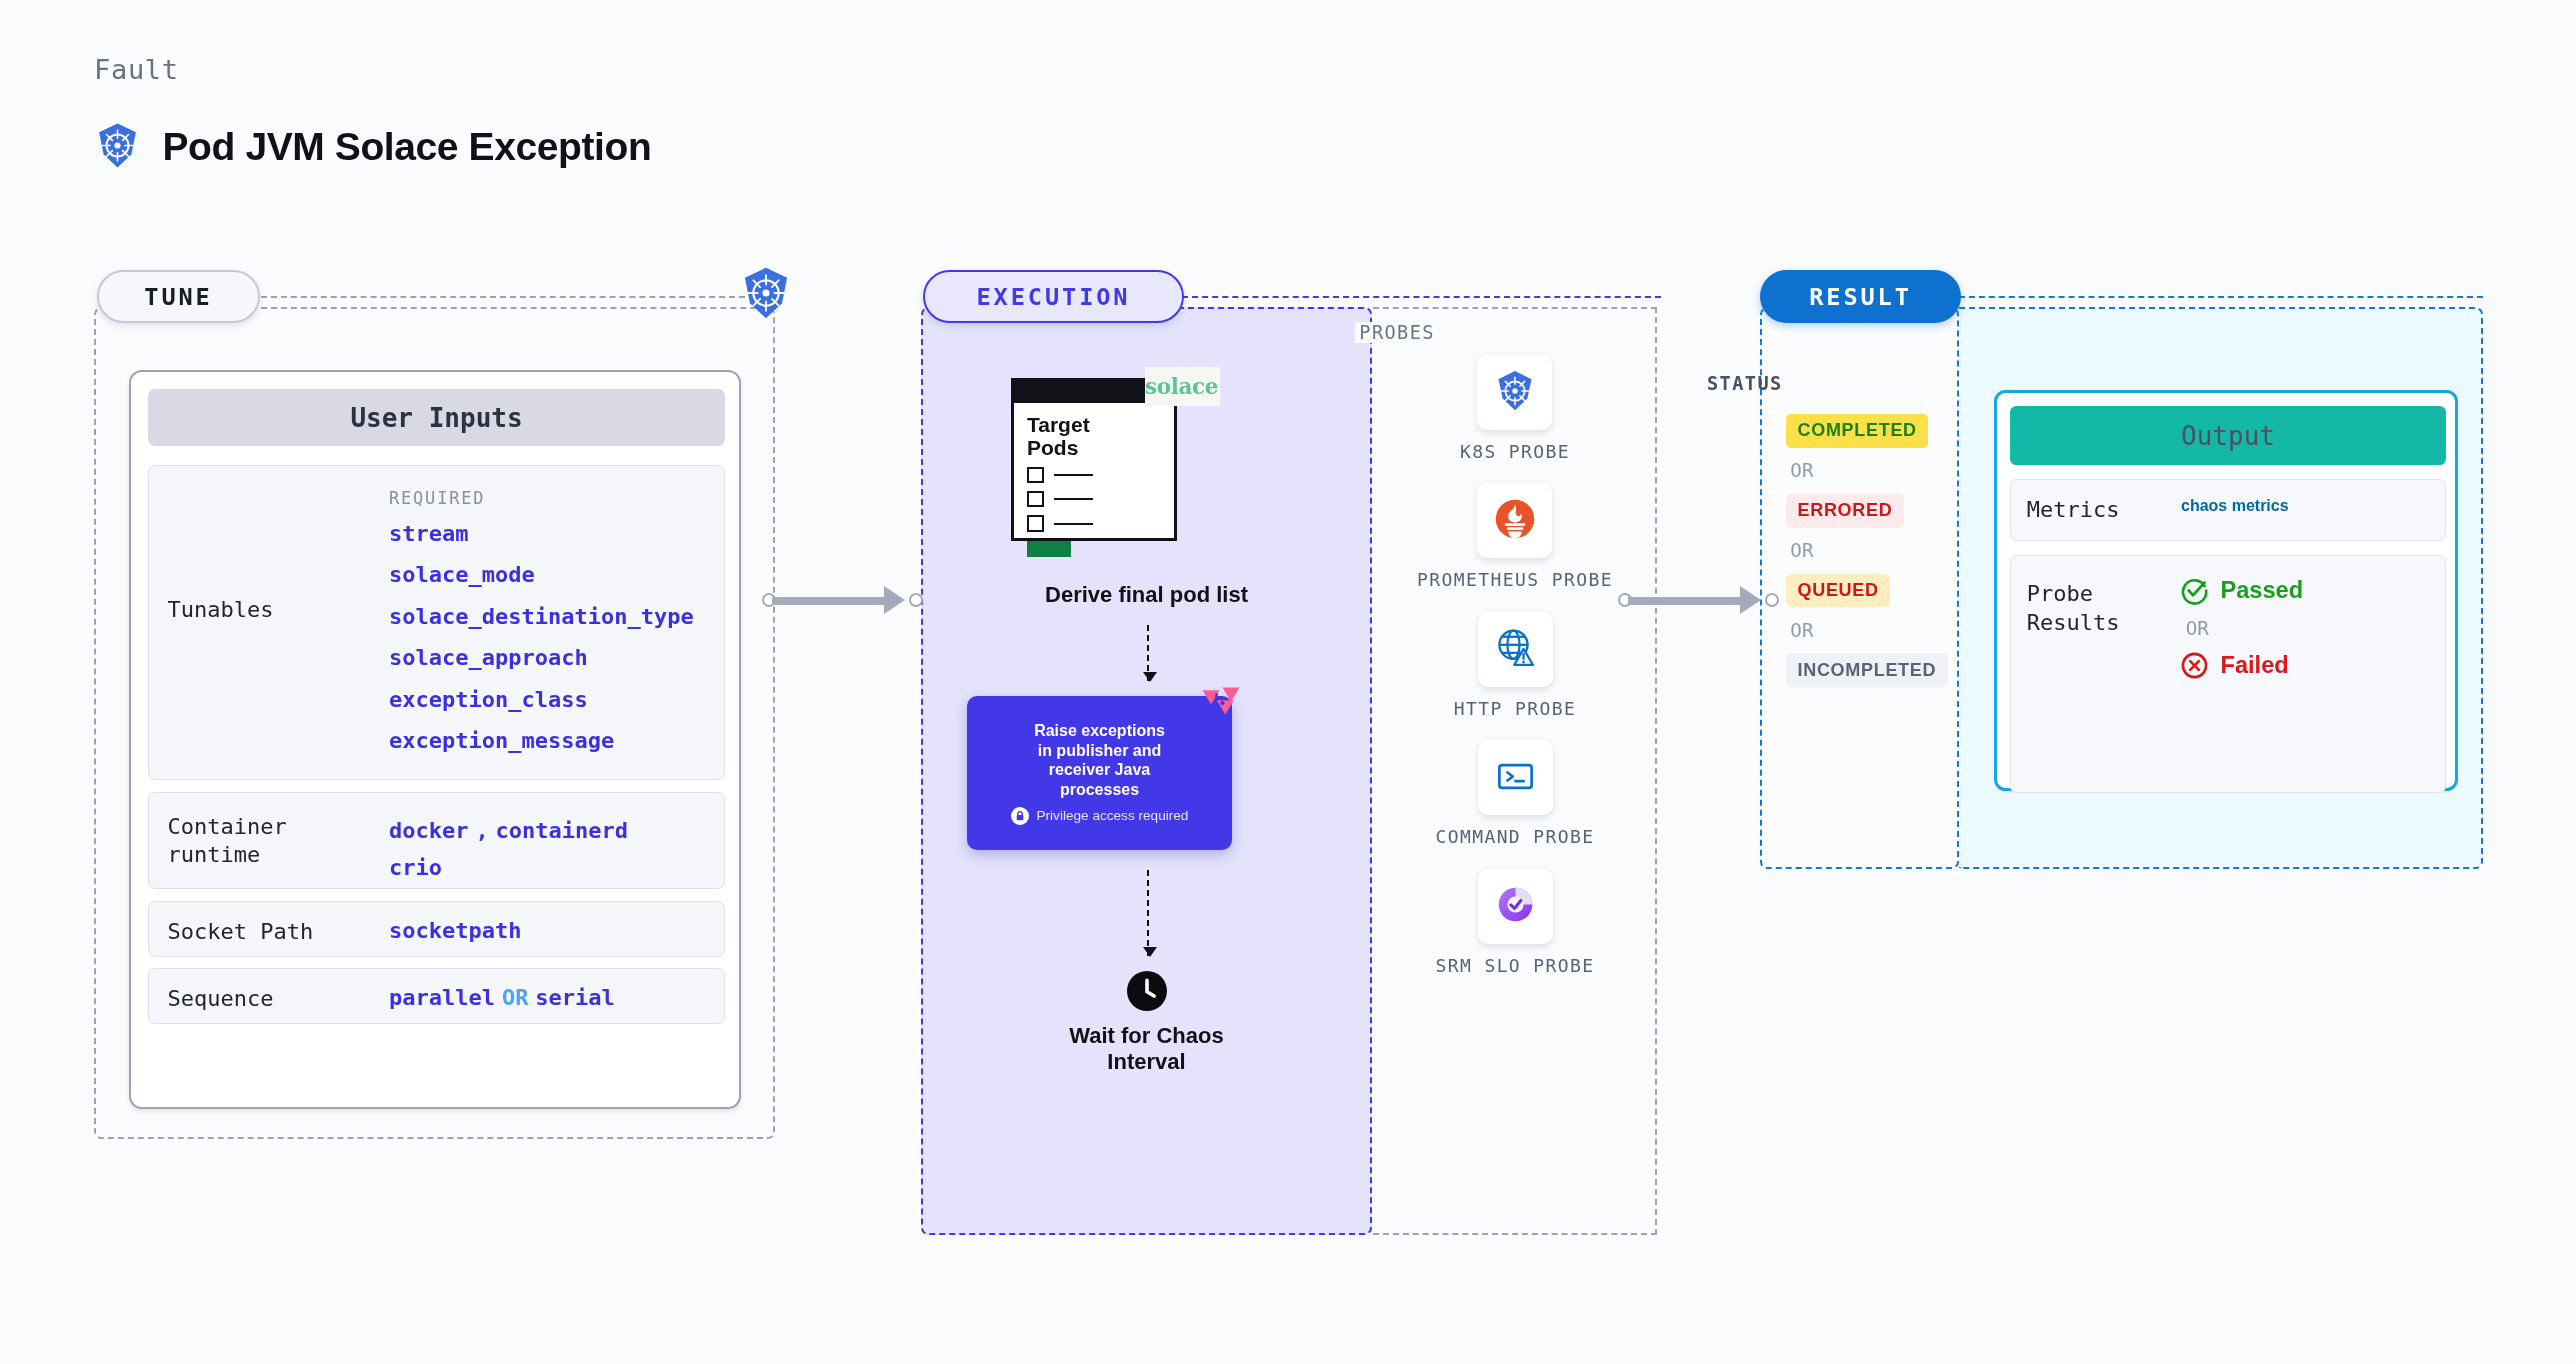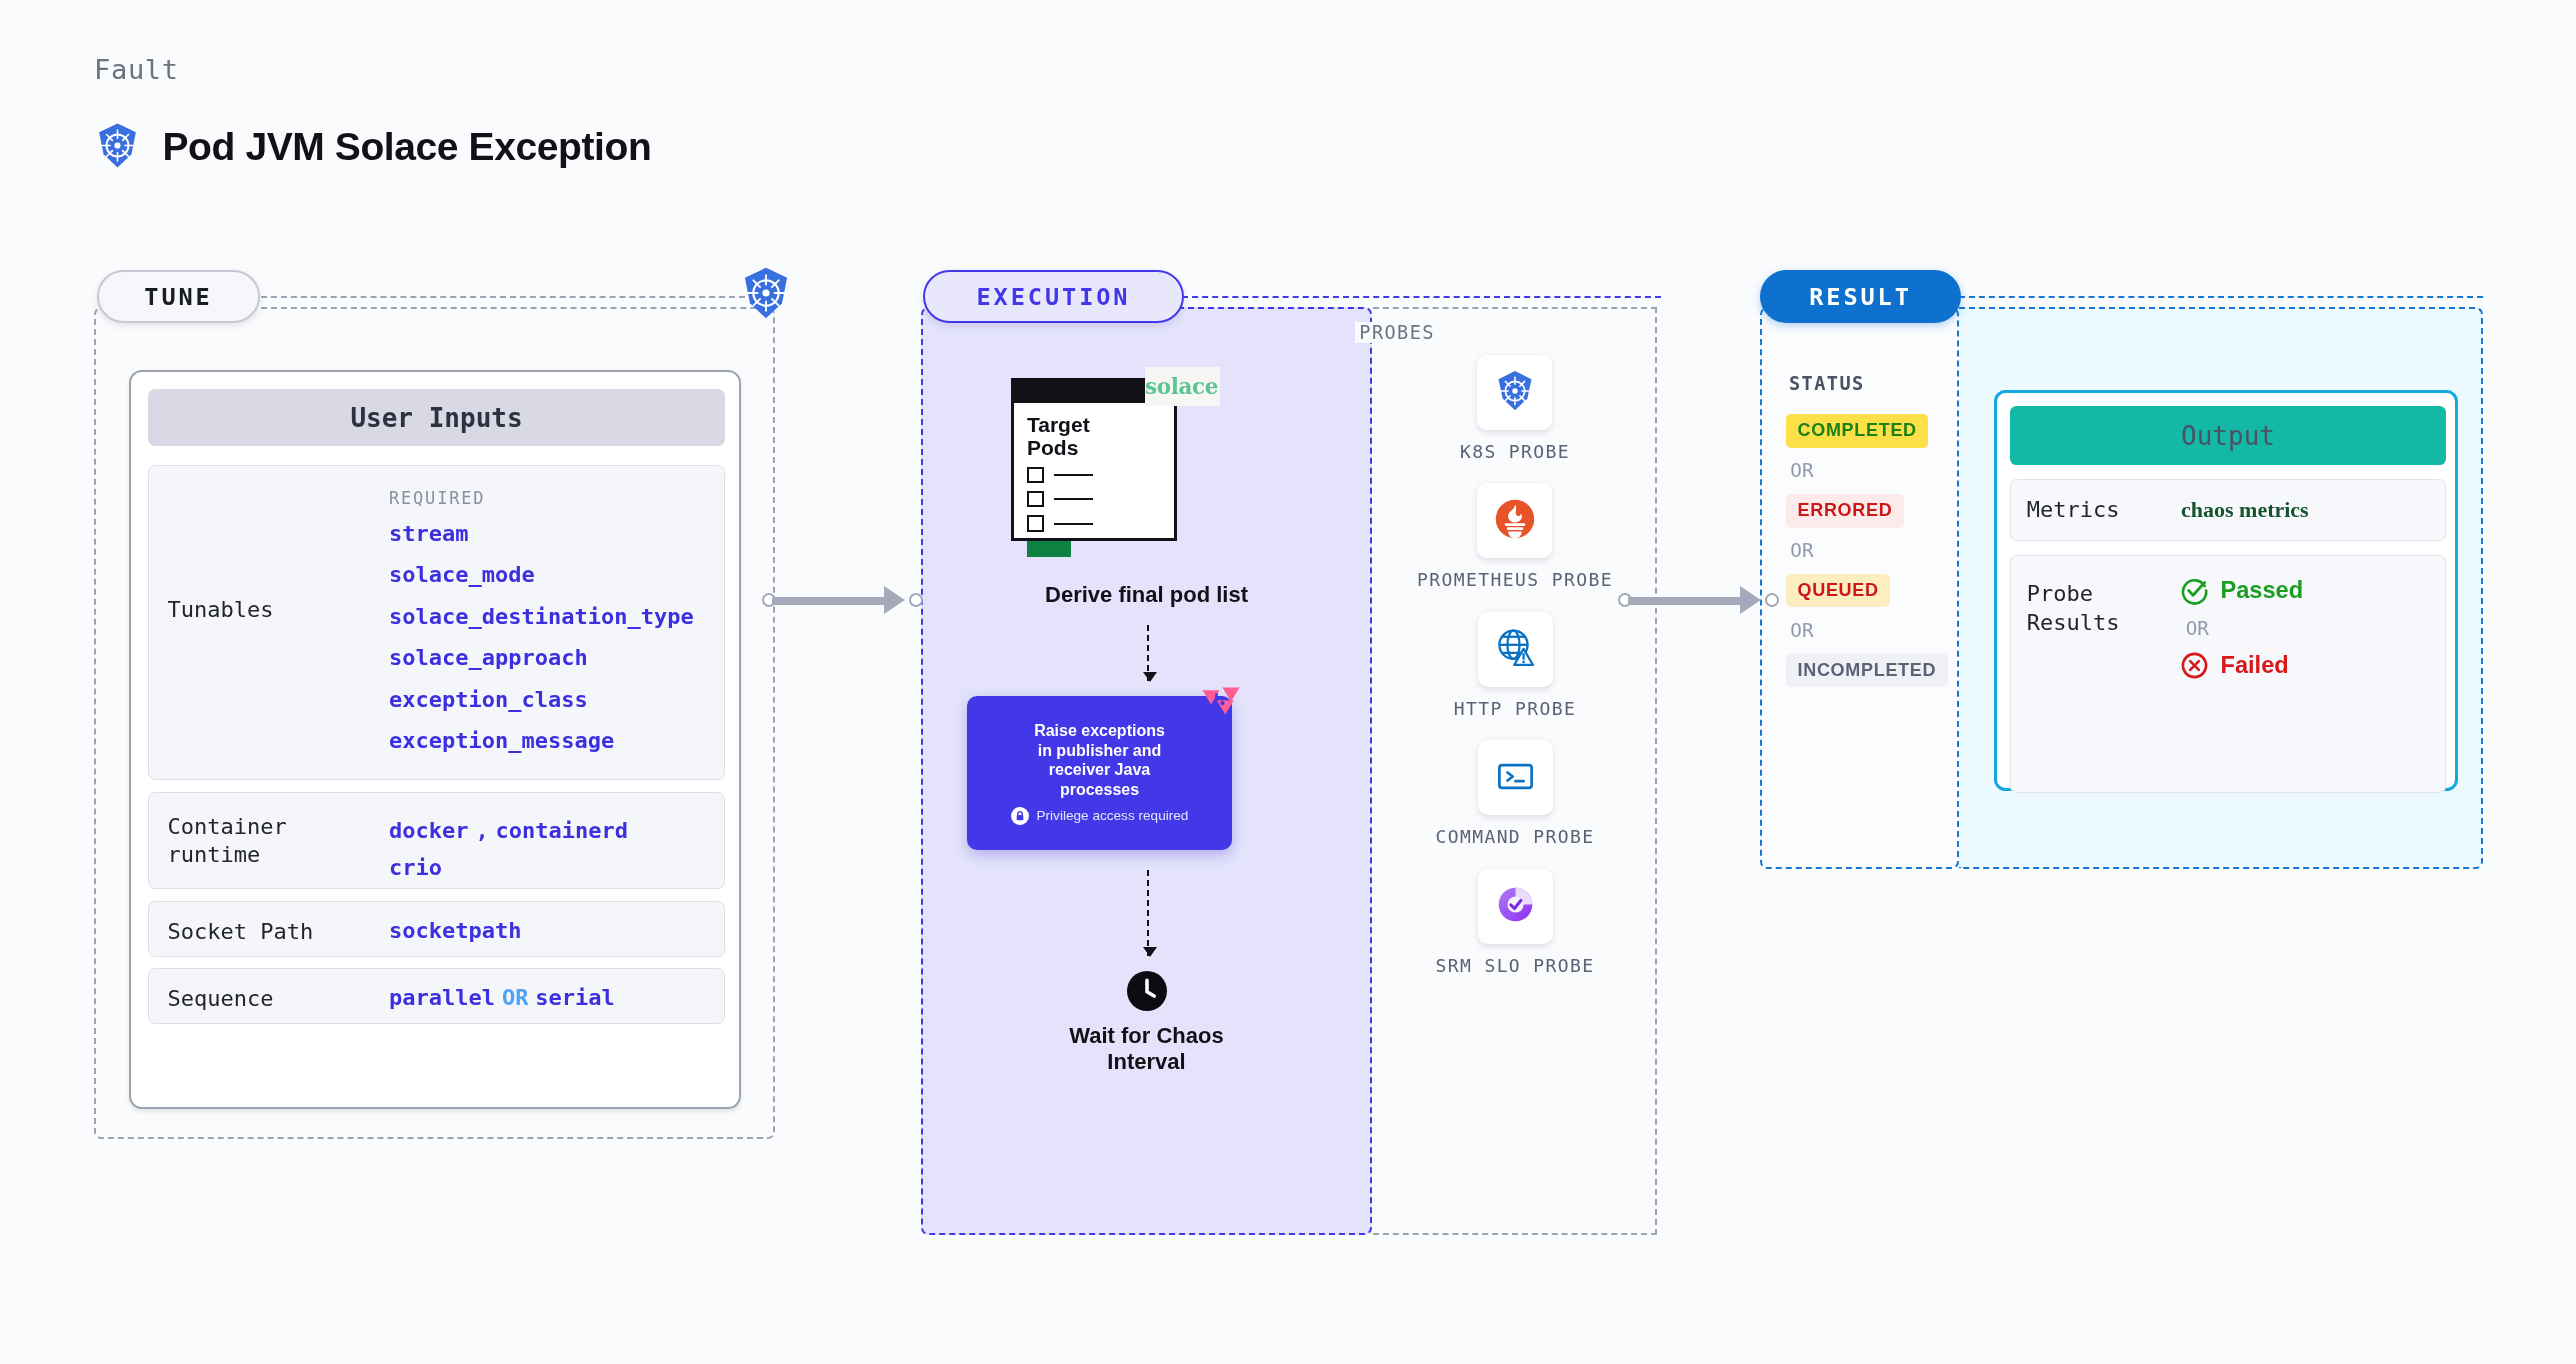--- a/index.html
+++ b/index.html
@@ -246,21 +246,21 @@
     background: #0f71cf; border-radius: 26.5px;
     display: flex; align-items: center; justify-content: center;
     box-shadow: 0 2.9px 8.6px rgba(15,113,207,.3);
     z-index: 6;
   }
   #result-pill span {
     font-family: "DejaVu Sans Mono", monospace;
     font-size: 23.6px; font-weight: 700; color: #ffffff; letter-spacing: 2.9px;
   }
   #status-label {
-    position: absolute; left: 1789px; top: 373px;
+    position: absolute; left: 1707px; top: 373px;
     font-family: "DejaVu Sans Mono", monospace;
     font-size: 18.6px; color: #4b5163; letter-spacing: 1.4px; font-weight: 700;
   }
   #status-list {
     position: absolute; left: 1786px; top: 414px;
     display: flex; flex-direction: column; align-items: flex-start;
   }
   .status-badge {
     font-family: "Liberation Sans", sans-serif;
     font-size: 18px; font-weight: 700; letter-spacing: 0.7px;
@@ -289,22 +289,22 @@
     position: absolute; left: 13px; width: 436px;
     background: #f7f8fb; border: 1.4px solid #e2e4ec; border-radius: 6.4px;
   }
   #metrics-row { top: 86px; height: 62px; }
   #metrics-label {
     position: absolute; left: 15.8px; top: 17px;
     font-family: "DejaVu Sans Mono", monospace; font-size: 22px; color: #23252e;
   }
   #metrics-val {
     position: absolute; left: 170px; top: 17px;
-    font-family: Liberation Serif, serif; font-size: 22px;
-    color: #14532d; font-weight: 600;
+    font-family: Liberation Sans, sans-serif; font-size: 16px;
+    color: #0369a1; font-weight: 600;
   }
   #probe-results-row { top: 162px; height: 238px; }
   #probe-results-label {
     position: absolute; left: 15.8px; top: 24px;
     font-family: "DejaVu Sans Mono", monospace; font-size: 22px;
     color: #23252e; line-height: 1.3;
   }
   #probe-results-vals { position: absolute; left: 169px; top: 20px; }
   .pr-item { display: flex; align-items: center; gap: 11.5px; }
   .pr-item span {

